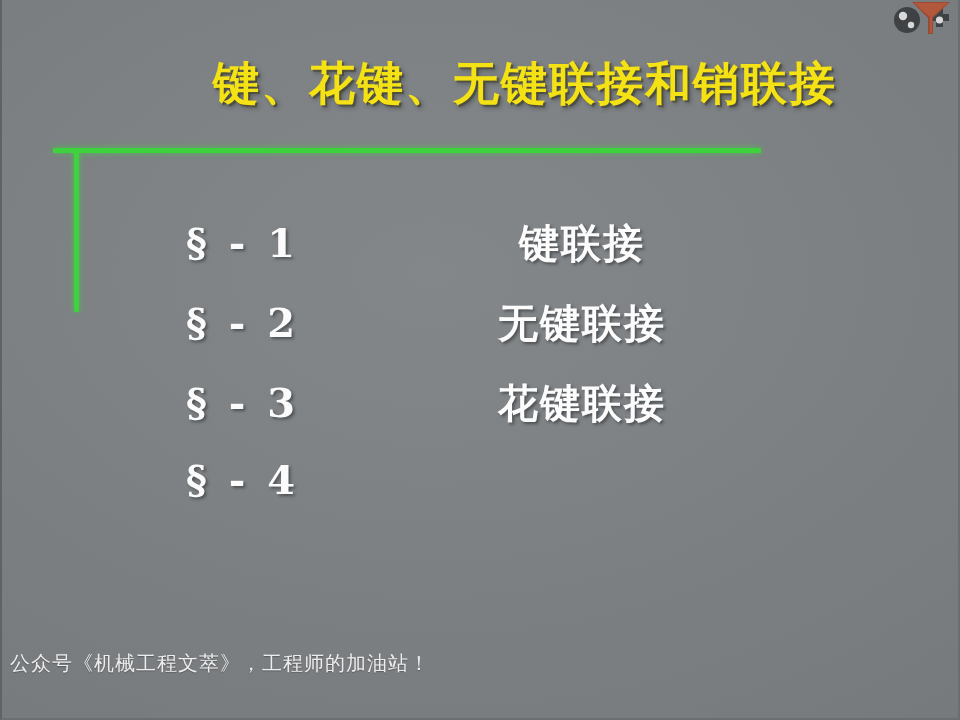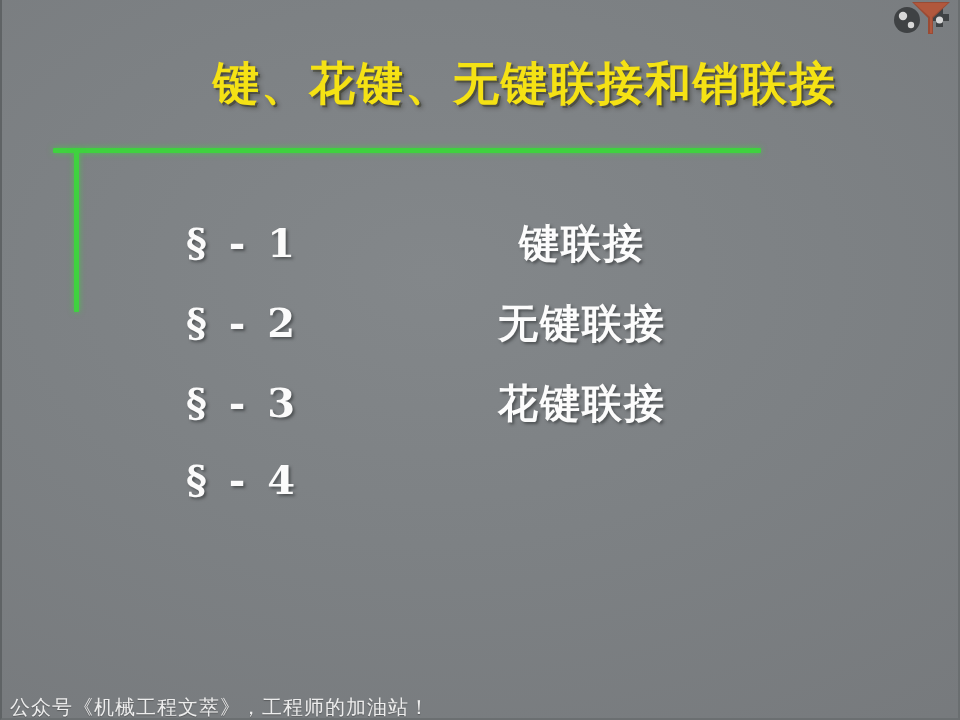--- a/index.html
+++ b/index.html
@@ -104,21 +104,21 @@
     color: #fcfcfc;
     text-shadow: 2px 2px 3px rgba(45,48,50,0.6);
     white-space: nowrap;
     text-align: center;
   }
 
   
   .watermark {
     position: absolute;
     left: 10px;
-    top: 694px;
+    top: 650px;
     font-family: "DejaVu Sans", "Liberation Sans", sans-serif;
     font-weight: normal;
     font-size: 20px;
     letter-spacing: 1px;
     color: #ededed;
     text-shadow: 0 1px 1px rgba(50,50,50,0.45);
     white-space: nowrap;
   }
 
   

